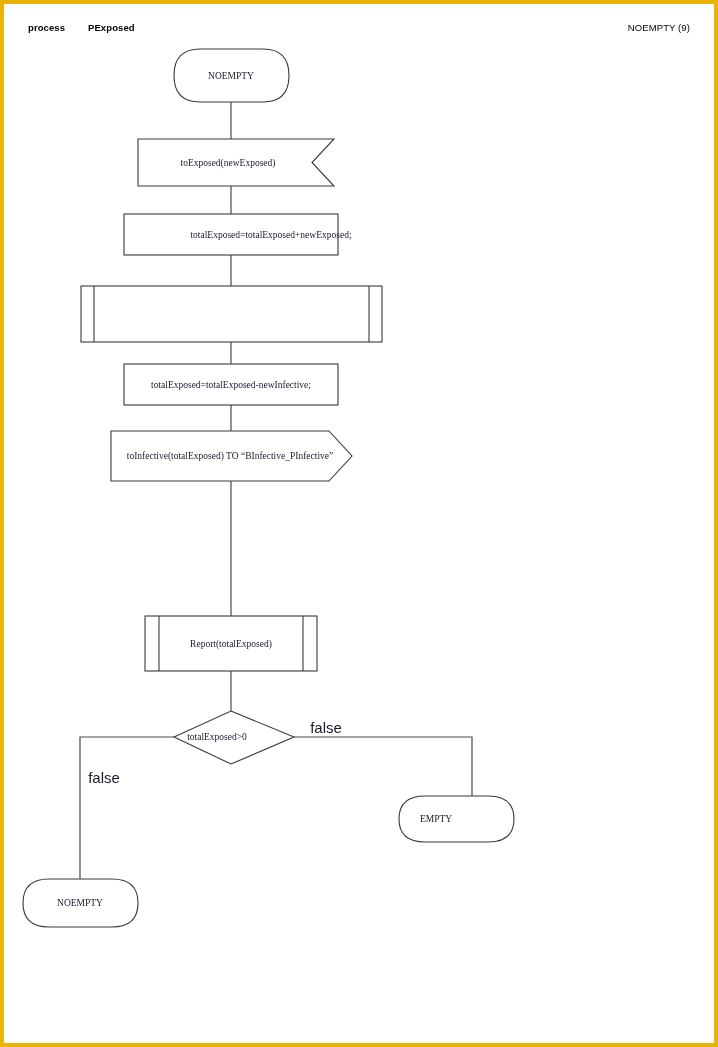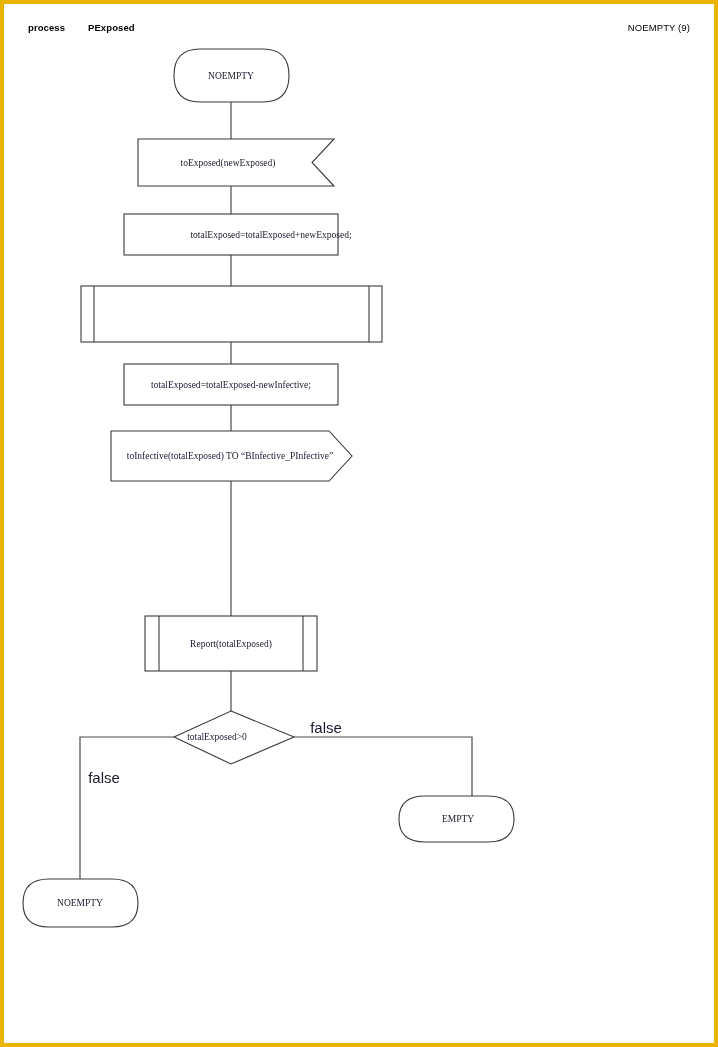--- a/index.html
+++ b/index.html
@@ -124,21 +124,21 @@
 
 
   <div class="node-label" style="left:227px; top:381px;">totalExposed=totalExposed-newInfective;</div>
 
   <div class="node-label" style="left:226px; top:452px;">toInfective(totalExposed) TO “BInfective_PInfective”</div>
 
   <div class="node-label" style="left:227px; top:640px;">Report(totalExposed)</div>
 
   <div class="node-label" style="left:213px; top:733px;">totalExposed&gt;0</div>
 
-  <div class="node-label" style="left:454px; top:815px;">EMPTY</div>
+  <div class="node-label" style="left:432px; top:815px;">EMPTY</div>
 
   <div class="node-label" style="left:76px; top:899px;">NOEMPTY</div>
 
   <div class="edge-label" style="left:322px; top:723px;">false</div>
 
   <div class="edge-label" style="left:100px; top:773px;">false</div>
 
 </div>
 
 </body></html>

